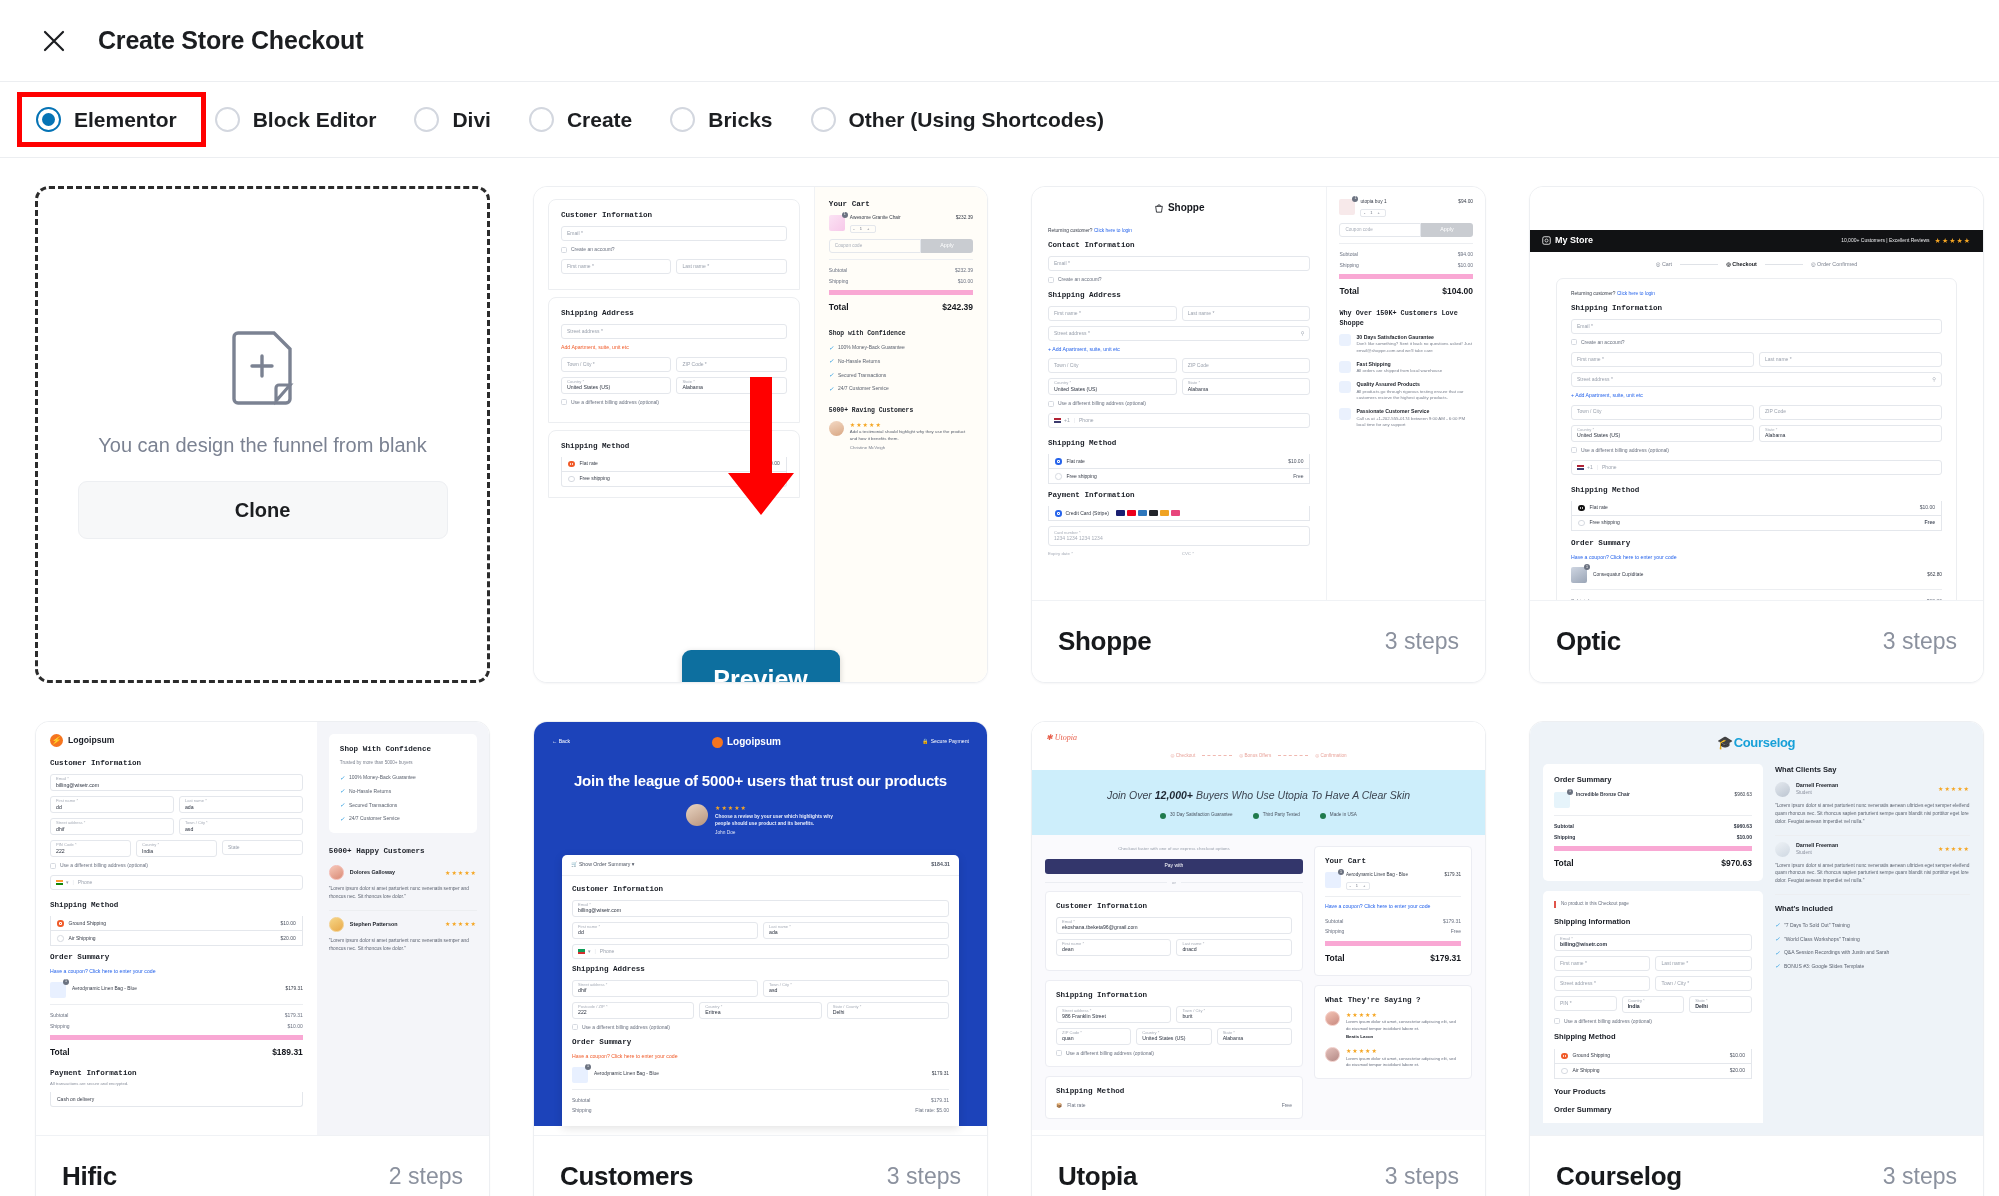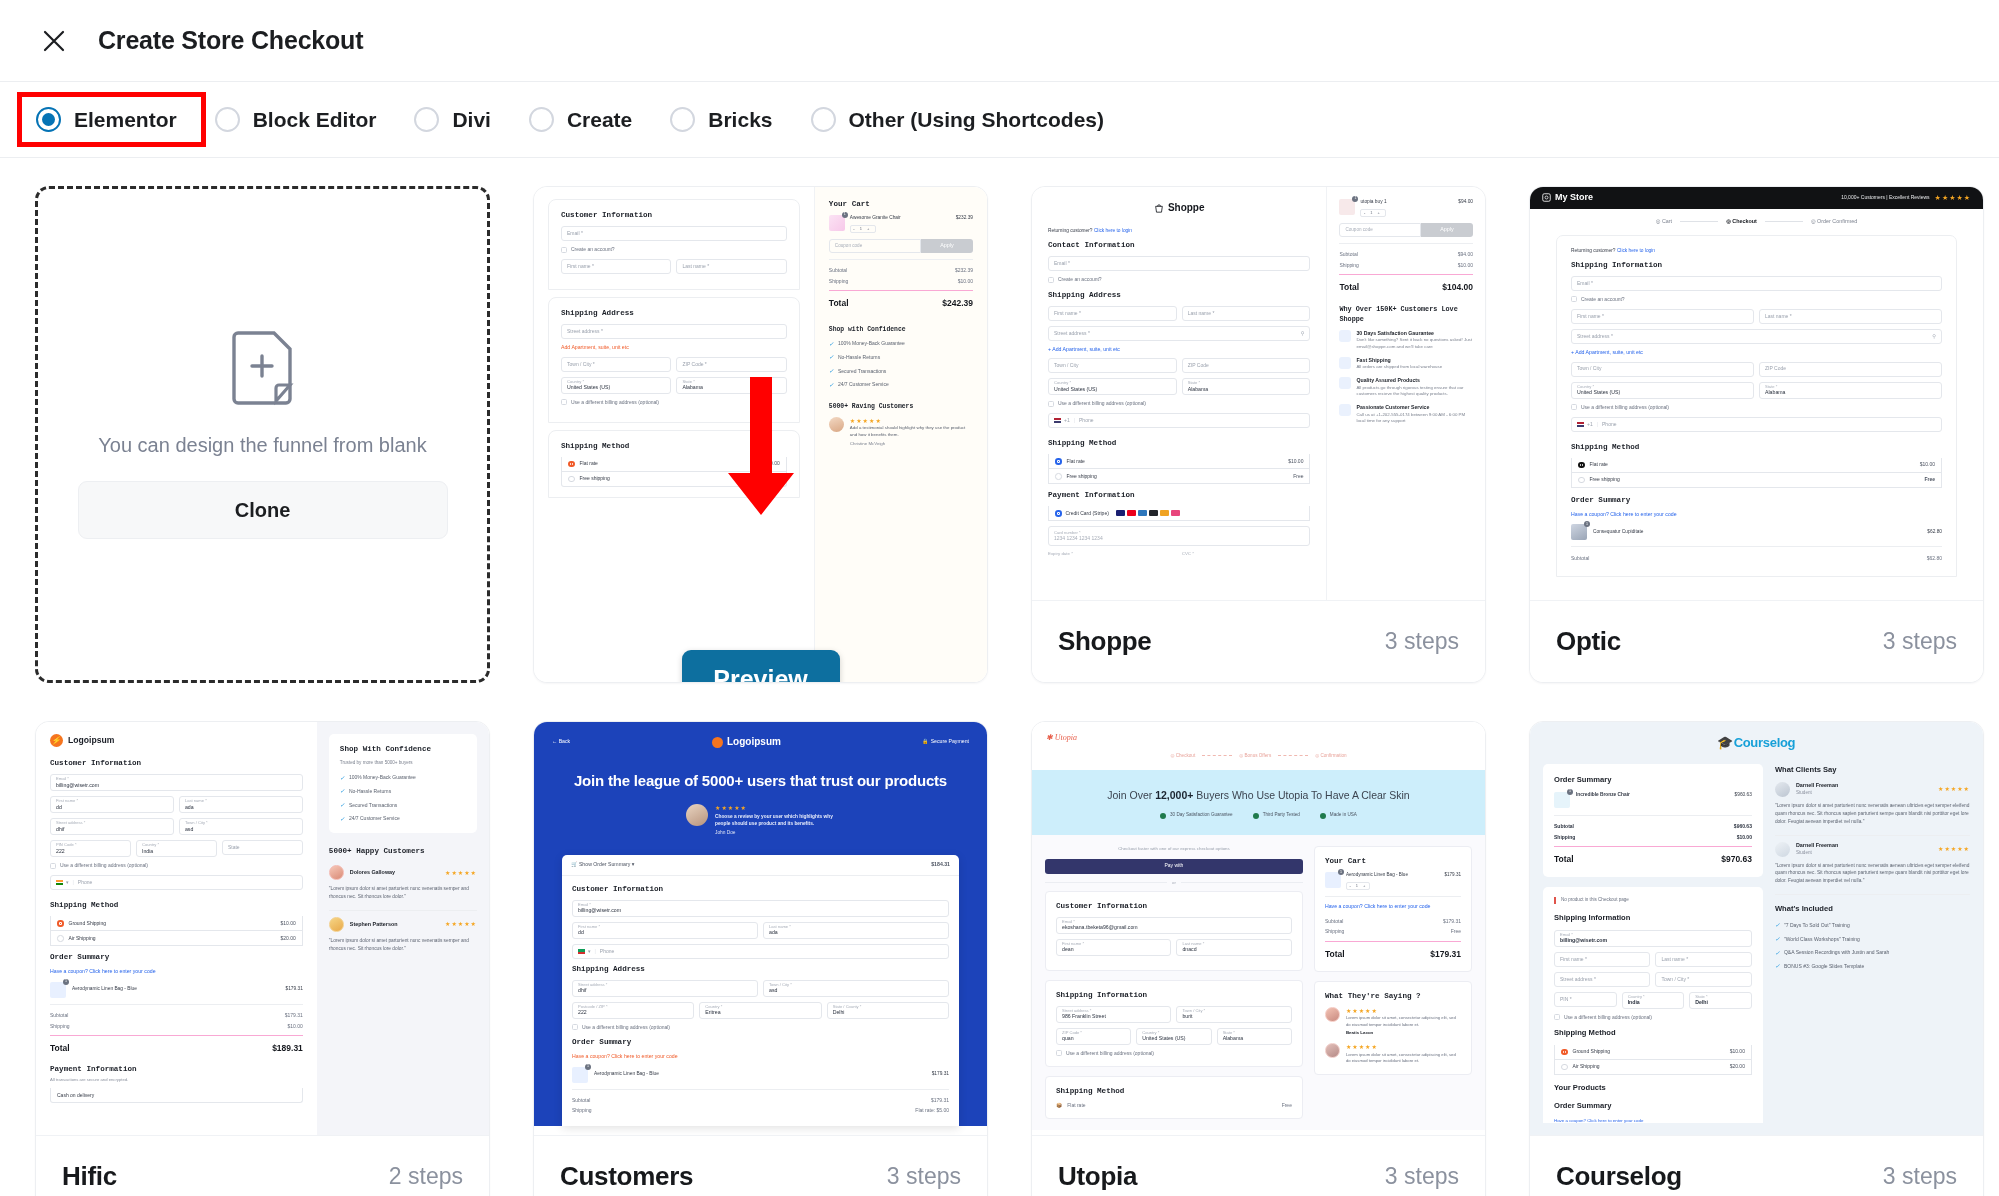--- a/index.html
+++ b/index.html
@@ -167,21 +167,21 @@
   .mock .opt {
     display: flex; align-items: center; gap: 5px;
     border: 1px solid #e4e7ec; border-top: none; height: 15px; padding: 0 6px; font-size: 5px;
   }
   .mock .opt:first-child { border-top: 1px solid #e4e7ec; border-radius: 3px 3px 0 0; }
   .mock .opt:last-child { border-radius: 0 0 3px 3px; }
   .mock .opt .sp { margin-left: auto; color: #4b5260; }
   .mock .link { color: #2563eb; }
   .mock .link.orange { color: #f05a28; }
   .mock .lineitem { display: flex; justify-content: space-between; font-size: 5px; color: #6a7180; padding: 1.5px 0; }
-  .mock .lineitem.total { font-weight: bold; font-size: 8.5px; color: #15181e; border-top: 1px solid #f9a8d4; padding-top: 6px; margin-top: 4px; }
+  .mock .lineitem.total { font-weight: bold; font-size: 8.5px; color: #15181e; border-top: 5px solid #f9a8d4; padding-top: 6px; margin-top: 4px; }
   .mock .hr { height: 1px; background: #eceef1; margin: 6px 0; }
   .mock .stars { color: #f5a623; font-size: 6px; letter-spacing: 1px; }
   .mock .chkline { display: flex; align-items: center; gap: 4px; font-size: 5px; color: #5a616e; margin-bottom: 5px; }
   .mock .tick { color: #2f9ee0; font-size: 6px; }
   .mock .avatar { width: 15px; height: 15px; border-radius: 50%; flex: 0 0 auto; }
   .mock .prodimg { width: 16px; height: 16px; border-radius: 2px; flex: 0 0 auto; position: relative; }
   .mock .qtybadge {
     position: absolute; top: -3px; right: -3px; width: 6px; height: 6px; border-radius: 50%;
     background: #6b7280; color: #fff; font-size: 3.6px; display: flex; align-items: center; justify-content: center;
   }
@@ -204,21 +204,21 @@
   
   .c3-left { width: 65%; padding: 14px 16px; }
   .c3-right { width: 35%; padding: 12px 12px; border-left: 1px solid #f0f2f5; }
   .shoppe-logo { display: flex; align-items: center; justify-content: center; gap: 4px; font-weight: bold; font-size: 10px; color: #15181e; margin-bottom: 12px; }
   .why-item { display: flex; gap: 5px; margin-bottom: 7px; }
   .why-ic { width: 12px; height: 12px; border-radius: 3px; background: #eaf1fd; flex: 0 0 auto; }
   .why-t { font-weight: bold; font-size: 5.2px; color: #1b1f27; }
   .why-d { font-size: 4.4px; color: #7c828f; line-height: 1.4; }
 
   
-  .optic-bar { height: 22px; background: #111214; display: flex; align-items: center; justify-content: space-between; padding: 0 12px; }
+  .optic-bar { height: 22px; background: #111214; display: flex; align-items: center; justify-content: space-between; padding: 0 12px; margin-top: 43px; }
   .optic-brand { color: #fff; font-weight: bold; font-size: 9px; display: flex; align-items: center; gap: 4px; }
   .optic-meta { color: #e9eaec; font-size: 5px; display: flex; align-items: center; gap: 5px; }
   .optic-steps { display: flex; align-items: center; justify-content: center; gap: 8px; padding: 9px 0; font-size: 5.4px; color: #7c828f; }
   .optic-steps .on { color: #15181e; font-weight: bold; }
   .optic-steps .dash { width: 38px; height: 1px; background: #dfe2e7; }
   .optic-body { margin: 0 26px; background: #fff; border: 1px solid #eceef1; border-radius: 7px 7px 0 0; padding: 12px 14px; }
 
   
   .hific-l { width: 62%; padding: 12px 14px; }
   .hific-r { width: 38%; background: #f4f5f9; padding: 12px 12px; }
@@ -236,21 +236,21 @@
   .lw-quote .tx { color: #e8edfb; font-size: 4.8px; line-height: 1.5; max-width: 120px; font-weight: bold; }
   .lw-panel { margin: 0 28px; background: #fff; border-radius: 5px 5px 0 0; padding: 0; box-shadow: 0 2px 10px rgba(0,0,0,.12); }
   .lw-sumbar { display: flex; align-items: center; justify-content: space-between; border-bottom: 1px solid #eceef1; padding: 6px 9px; font-size: 5.2px; color: #4b5260; }
 
   
   .ut-head { padding: 10px 14px 0; }
   .ut-brand { color: #e8604c; font-size: 8px; font-style: italic; font-family: "Liberation Serif", serif; }
   .ut-steps { display: flex; align-items: center; justify-content: center; gap: 7px; font-size: 4.6px; color: #e8a39a; padding: 9px 0 11px; }
   .ut-steps .dash { width: 30px; border-top: 1px dashed #f0b8b0; }
   .ut-band { background: #cdeefb; padding: 18px 0 16px; text-align: center; }
-  .ut-band h3 { font-size: 10.5px; color: #3c4450; font-weight: normal; }
+  .ut-band h3 { font-size: 10.5px; color: #3c4450; font-weight: normal; font-style: italic; }
   .ut-band h3 b { color: #1b2430; }
   .ut-badges { display: flex; justify-content: center; gap: 20px; margin-top: 9px; font-size: 4.6px; color: #4c5562; }
   .ut-badges span { display: flex; align-items: center; gap: 4px; }
   .ut-badges i { width: 6px; height: 6px; border-radius: 50%; background: #1f7a4c; display: inline-block; }
   .ut-body { display: flex; background: #fafafd; padding: 11px 13px; gap: 11px; }
   .ut-pay { background: #33366b; color: #fff; border-radius: 3px; height: 15px; display: flex; align-items: center; justify-content: center; font-size: 5px; margin-bottom: 7px; }
   .ut-or { text-align: center; font-size: 4.4px; color: #a7adb8; border-top: 1px solid #ebedf2; line-height: 0; margin: 8px 0; }
   .ut-or span { background: #fafafd; padding: 0 5px; }
   .ut-cardbox { background: #fff; border: 1px solid #ecedf3; border-radius: 4px; padding: 9px 10px; margin-bottom: 9px; }
 

